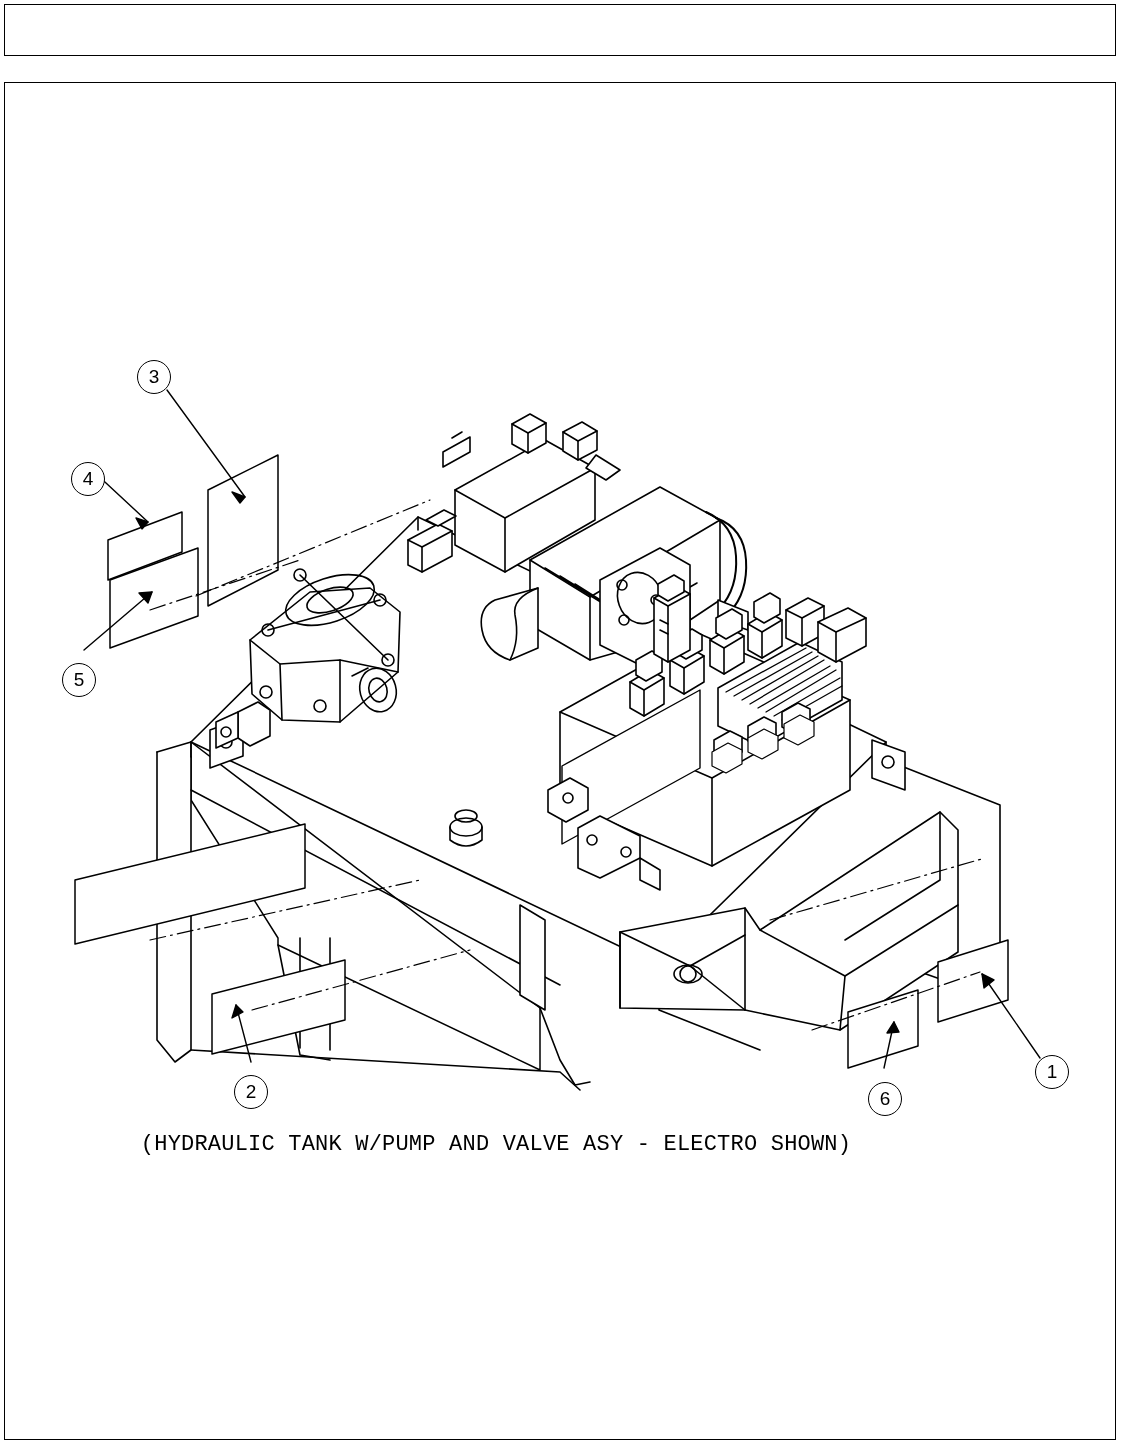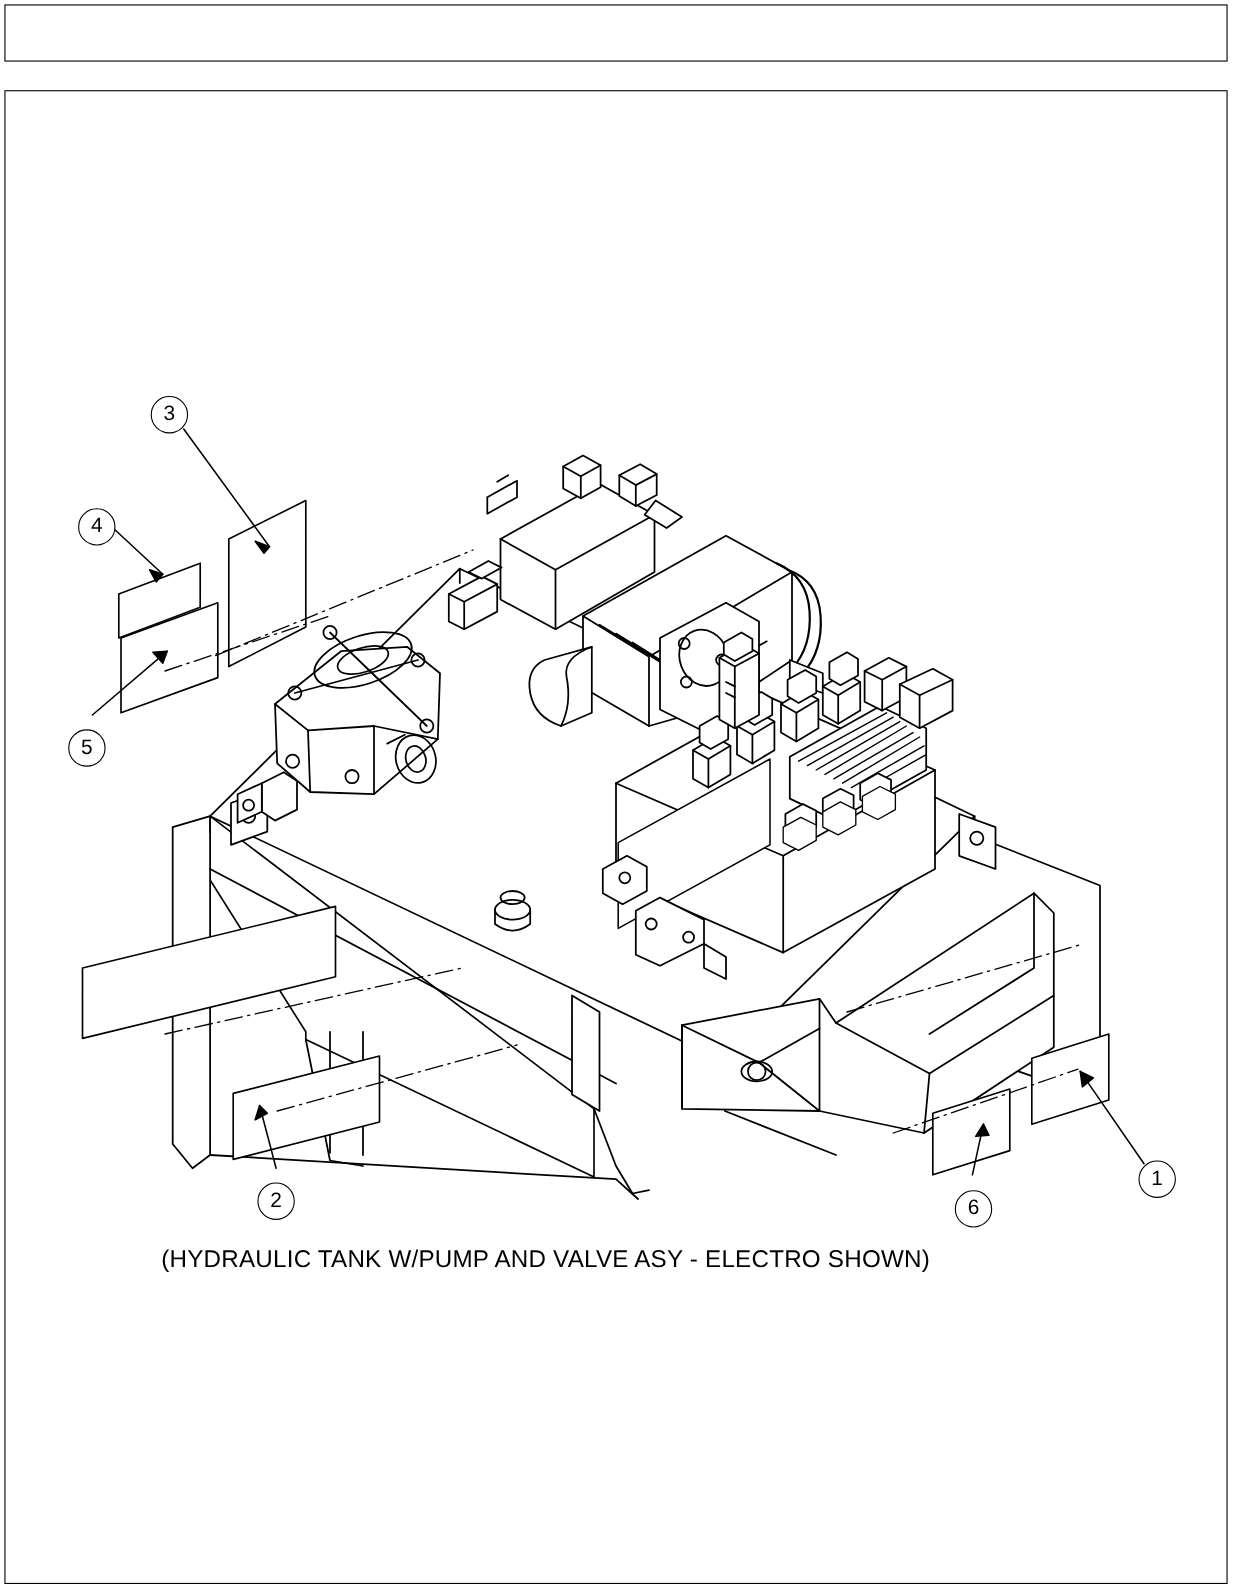--- a/index.html
+++ b/index.html
@@ -51,21 +51,21 @@
   }
   .caption {
     position: absolute;
     left: 0;
     top: 1132px;
     width: 992px;
     text-align: center;
     font-size: 22px;
     letter-spacing: 0.2px;
     color: #000;
-    font-family: Liberation Sans, sans-serif;
+    font-family: Liberation Mono, monospace;
   }
   .callout {
     position: absolute;
     width: 34px;
     height: 34px;
     border: 1.6px solid #000;
     border-radius: 50%;
     box-sizing: border-box;
     background: #fff;
     color: #000;

